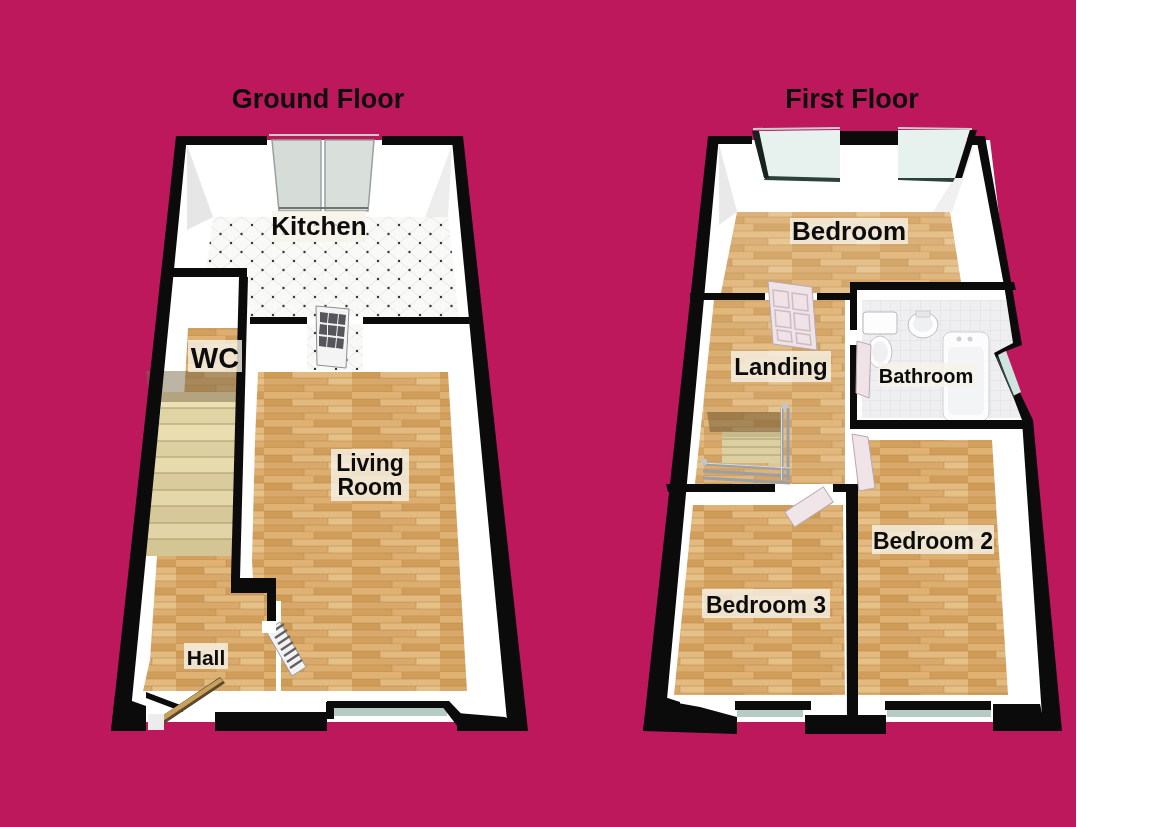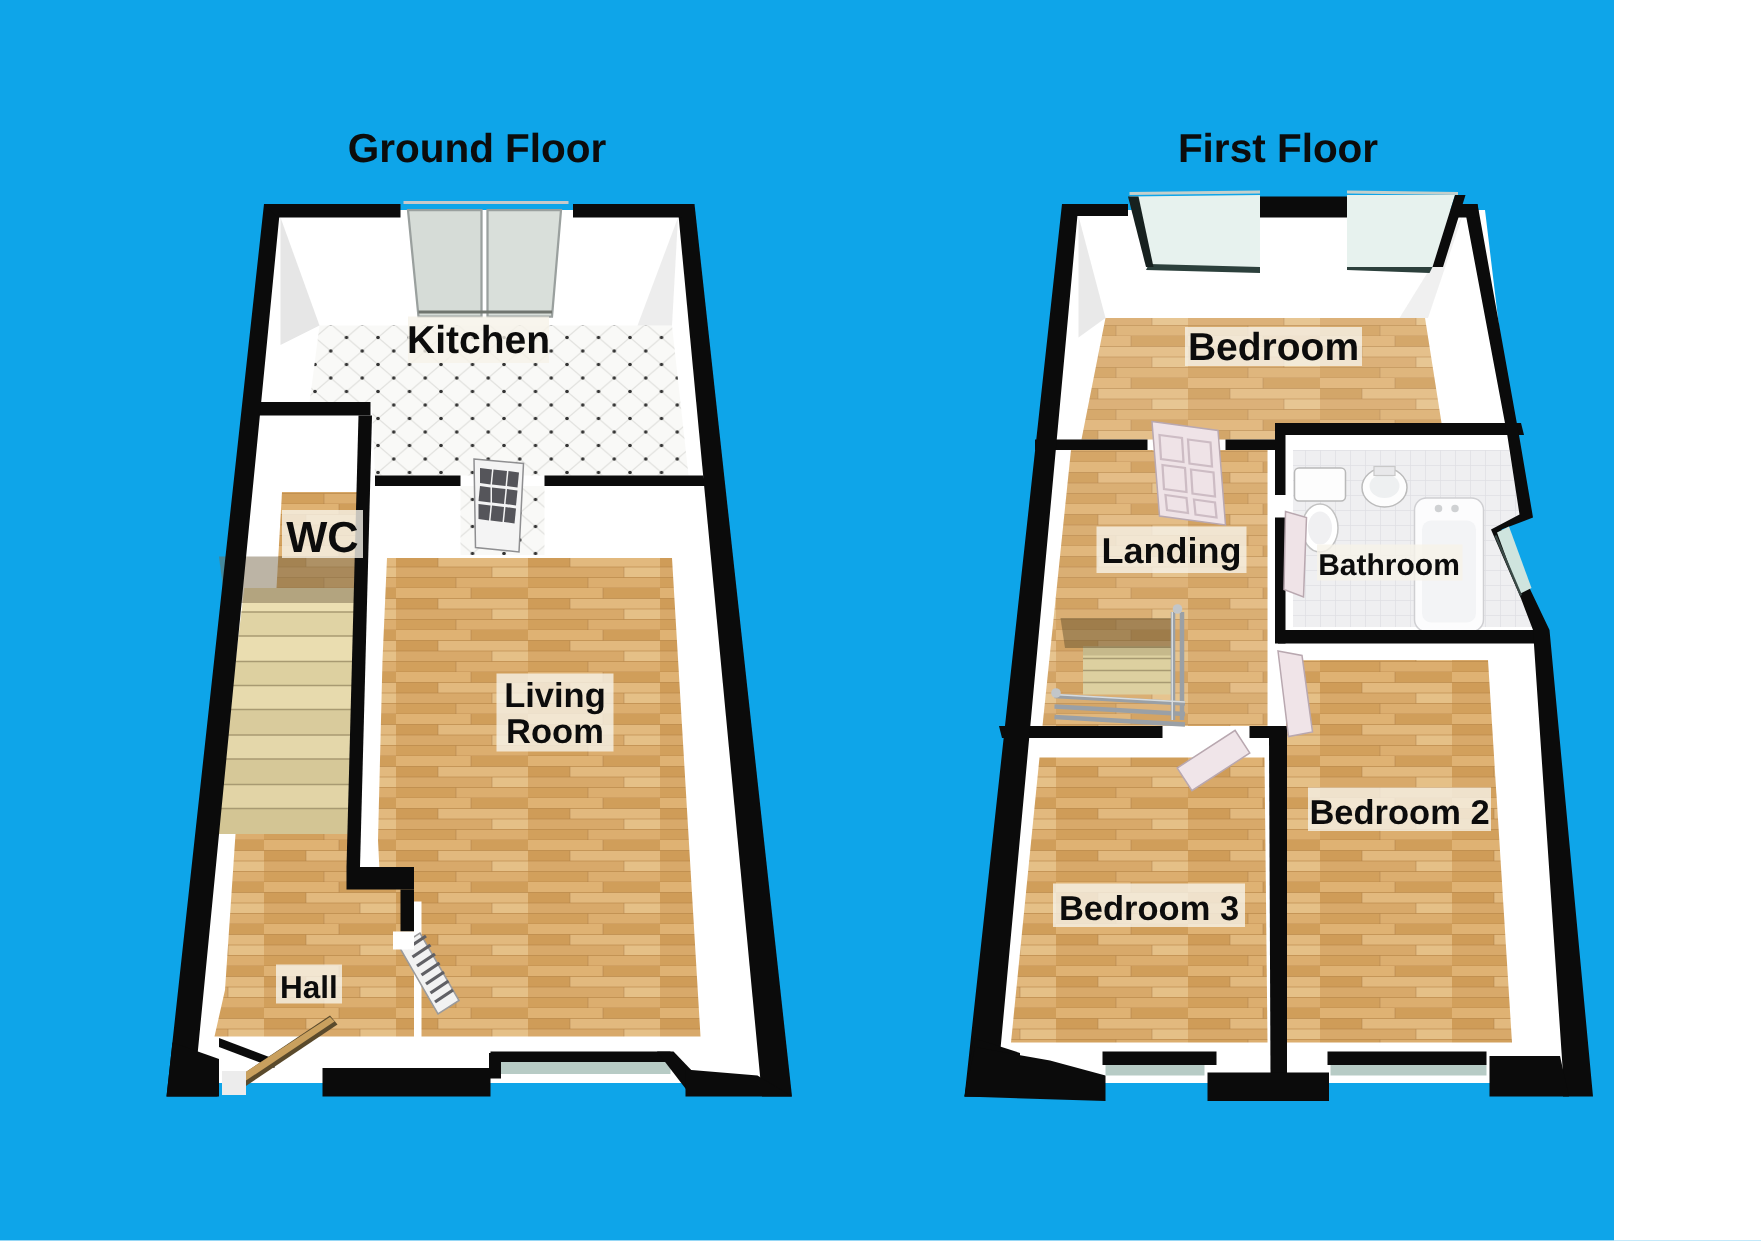--- a/index.html
+++ b/index.html
@@ -1,16 +1,16 @@
 <!DOCTYPE html>
 <html><head>
 <meta charset="utf-8">
 <style>
   html,body{margin:0;padding:0;background:#ffffff;}
-  .wrap{width:1076px;height:827px;position:relative;background:#0ea5e9;overflow:hidden;}
+  .wrap{width:1076px;height:827px;position:relative;background:#be185d;overflow:hidden;}
   svg{position:absolute;top:0;left:0;}
   text{font-family:"Liberation Sans", sans-serif;font-weight:bold;fill:#0c0c0c;}
 </style>
 </head>
 <body>
 <div class="wrap">
 <svg width="1174" height="827" viewBox="0 0 1174 827">
 <defs>
   <pattern id="wood" width="88" height="28" patternUnits="userSpaceOnUse">
     <rect width="88" height="28" fill="#d7a667"></rect>

